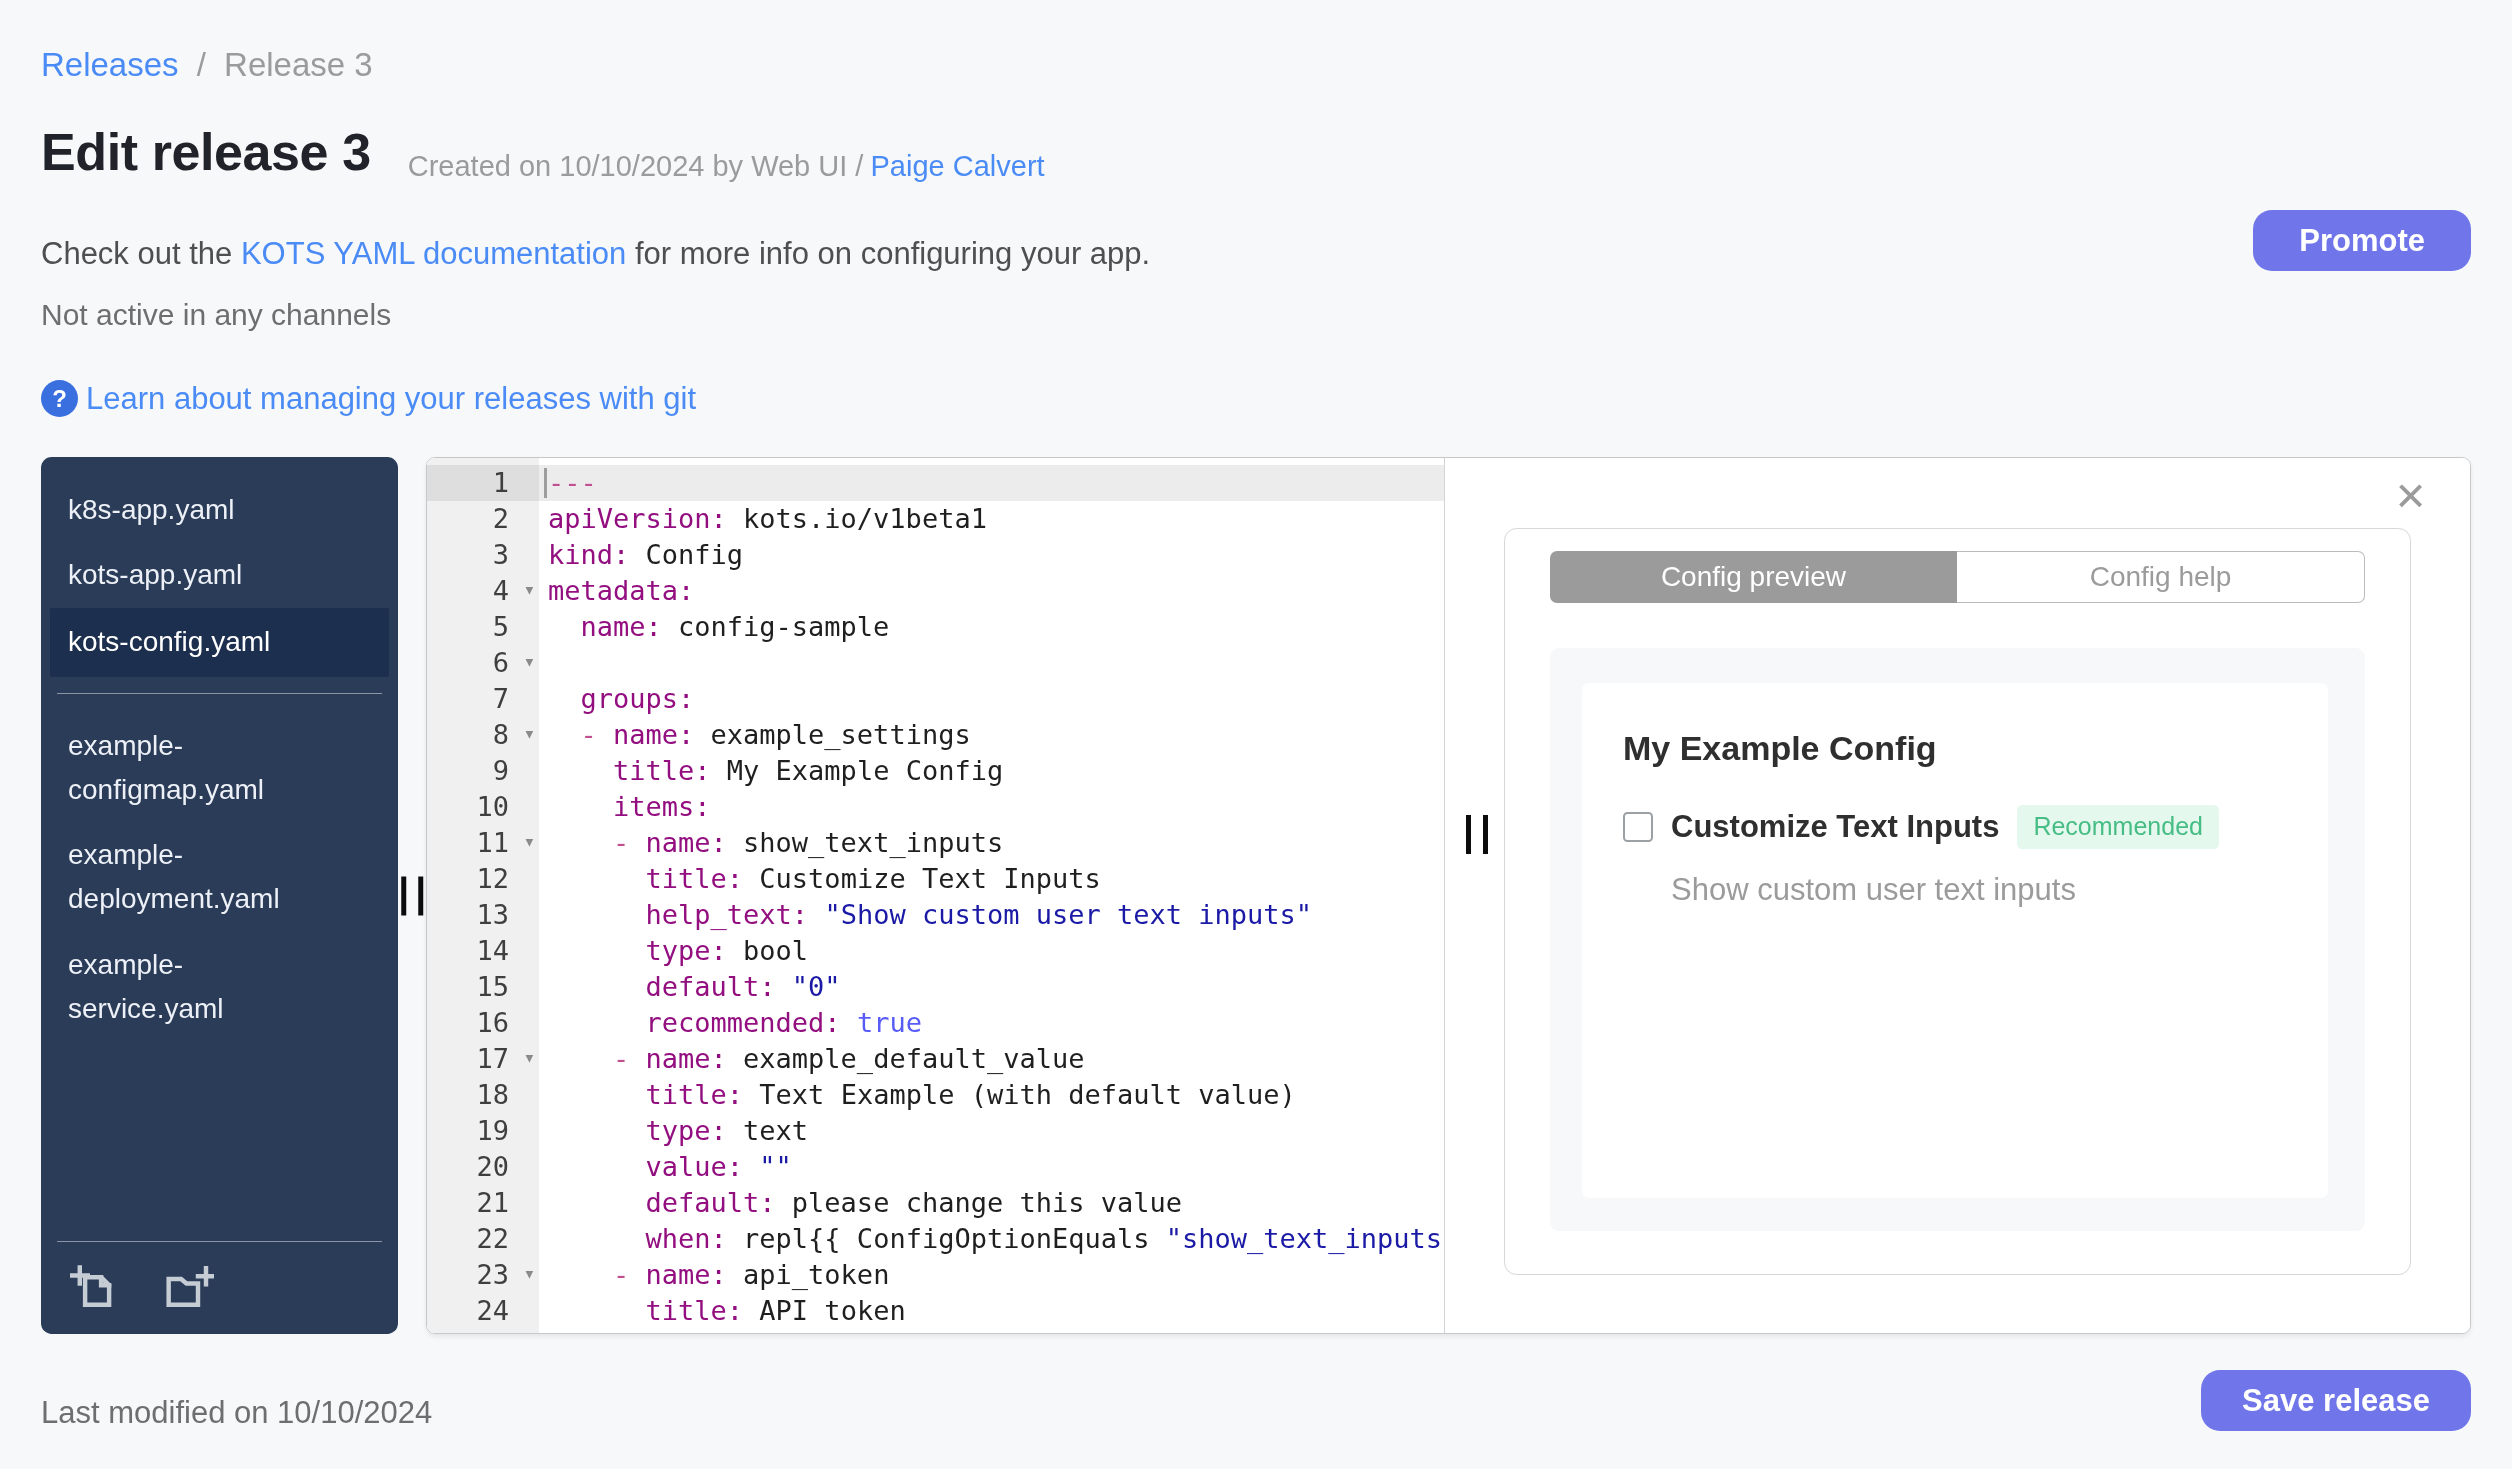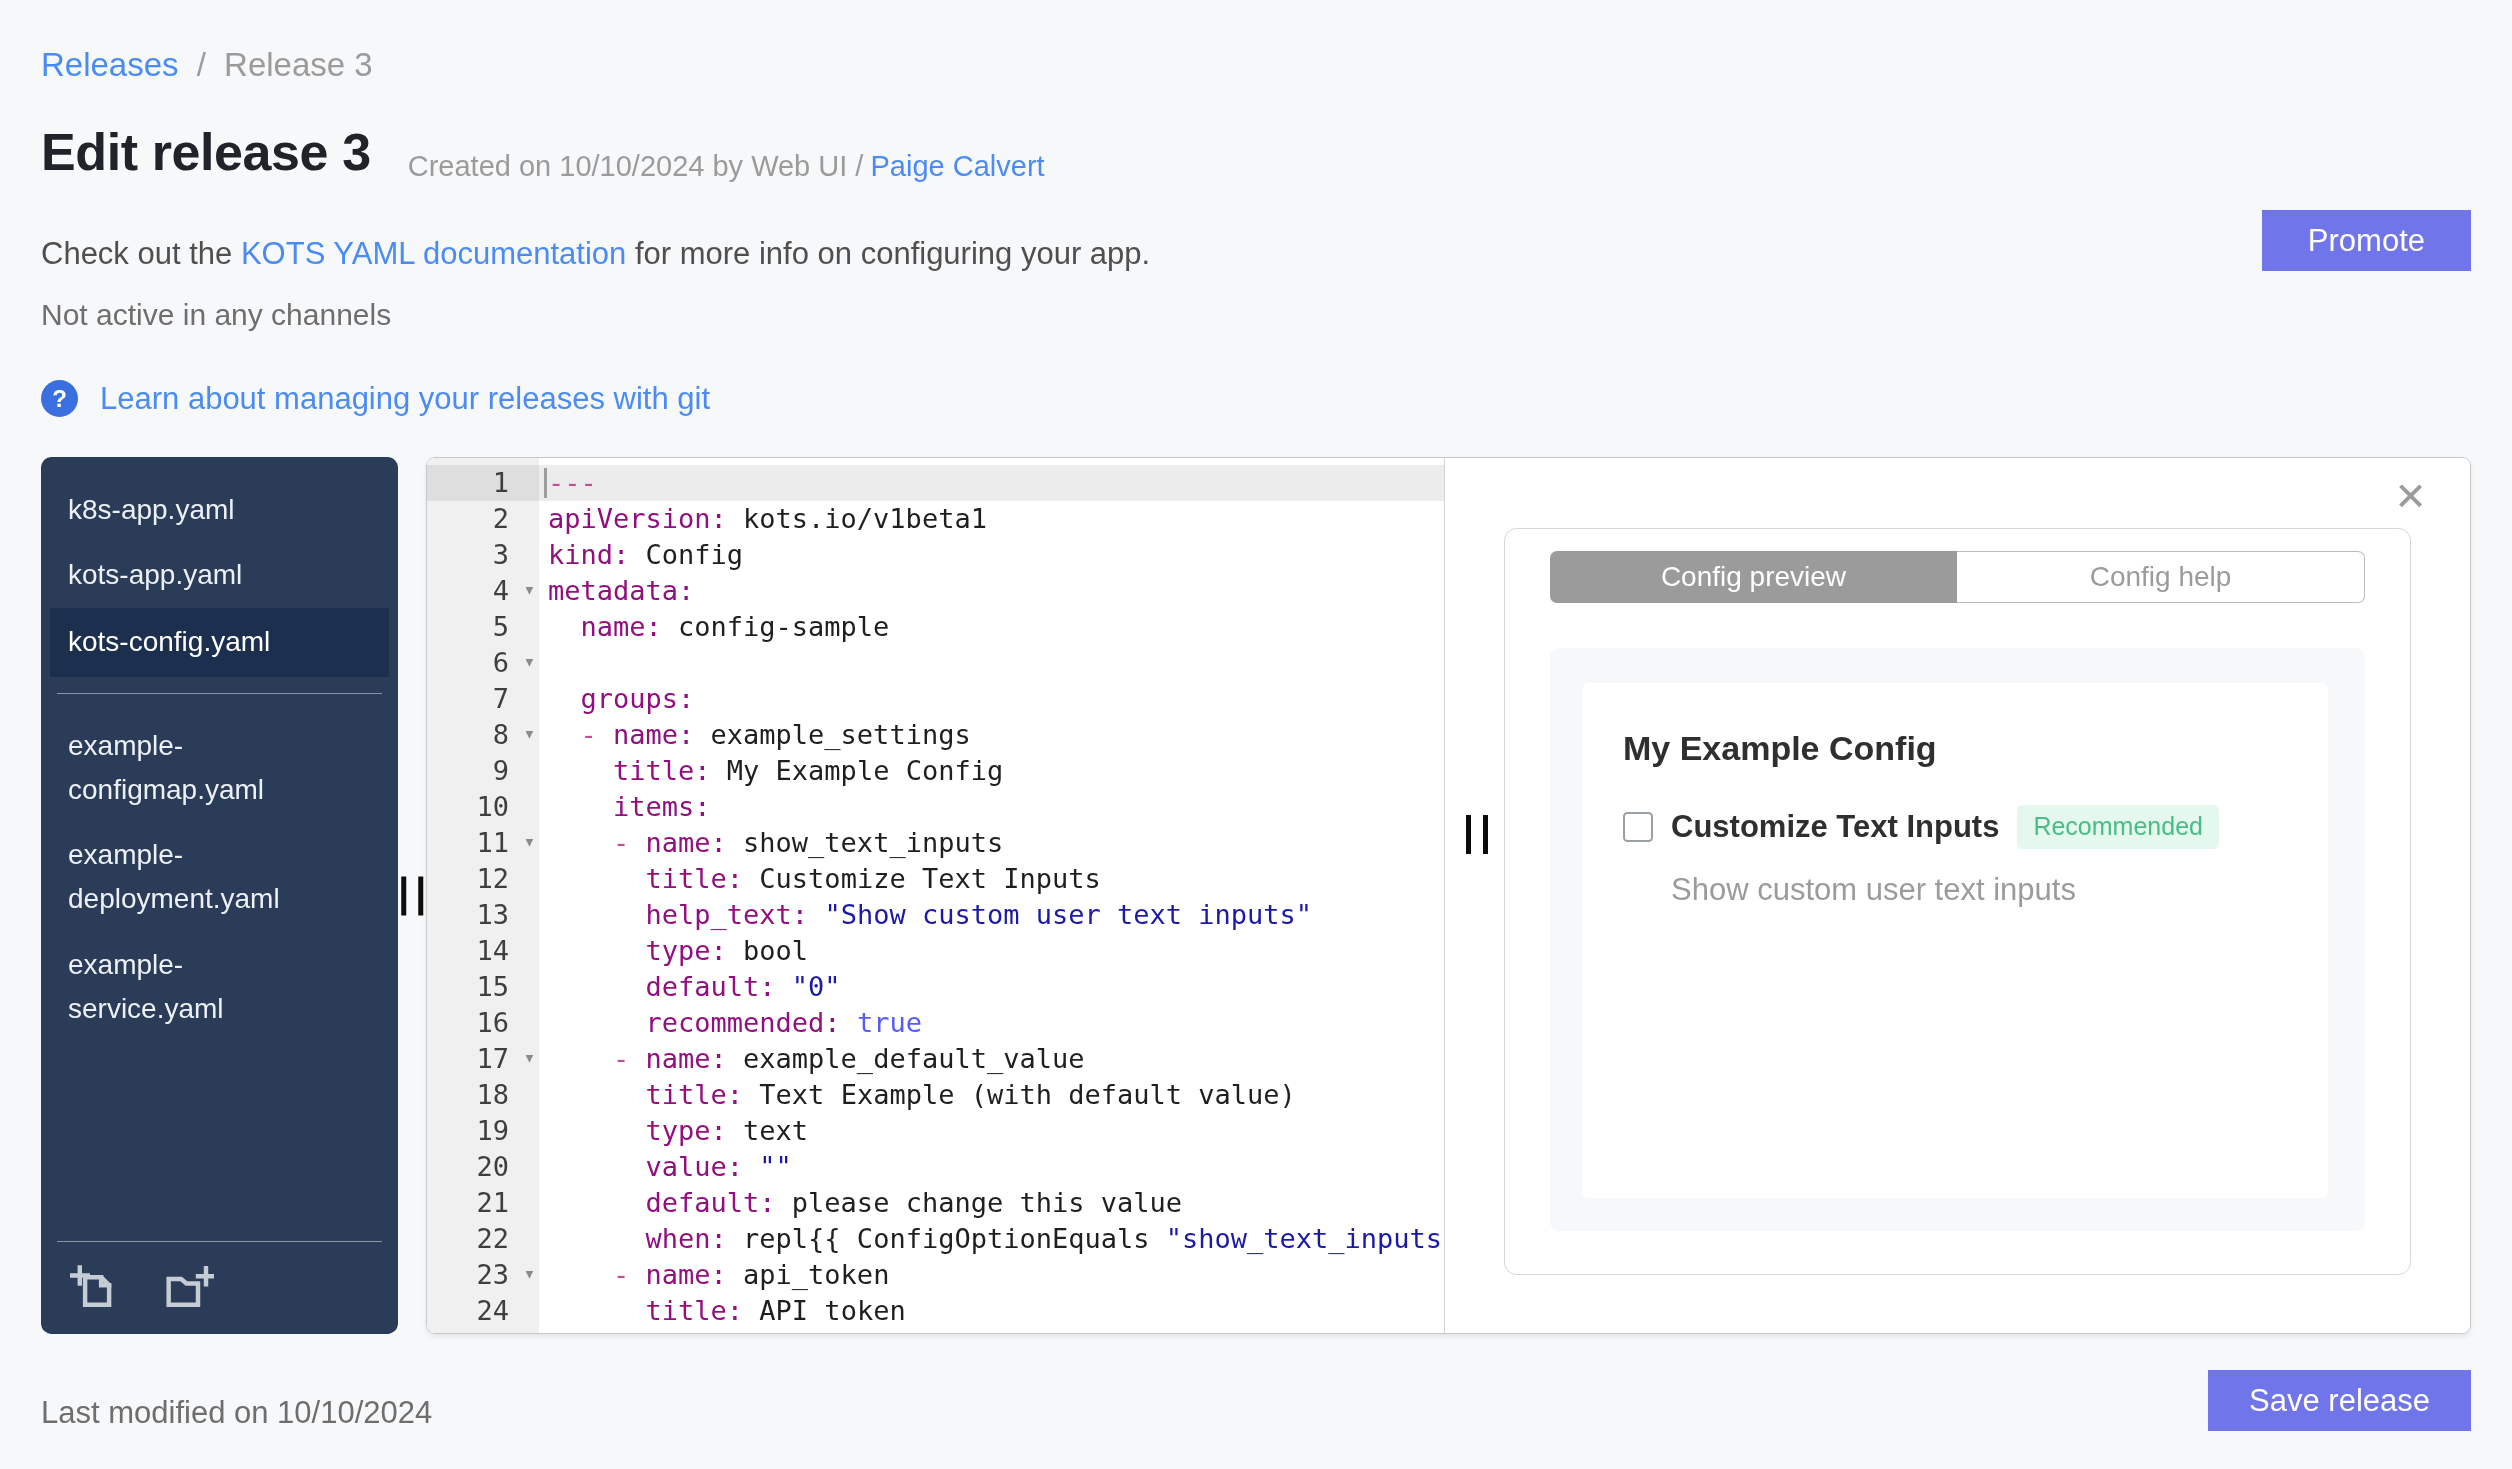--- a/index.html
+++ b/index.html
@@ -18,30 +18,30 @@
   .breadcrumb a{color:var(--link);text-decoration:none;cursor:pointer}
   .breadcrumb .sep,.breadcrumb .current{color:#9b9b9b}
   .breadcrumb .sep{margin:0 9px}
 
   
   .title-row{margin-top:37px;display:flex;align-items:flex-end}
   h1{font-size:52px;line-height:62px;color:#20232a;font-weight:700;letter-spacing:-0.4px}
   .created{margin-left:37px;font-size:29px;color:#9b9b9b}
   .created a{color:var(--link);text-decoration:none;margin-left:7.1px;cursor:pointer}
 
-  .btn{border:none;border-radius:0;background:var(--accent);color:#fff;font-family:"Liberation Sans",sans-serif;font-weight:400;font-size:31px;cursor:pointer}
+  .btn{border:none;border-radius:19px;background:var(--accent);color:#fff;font-family:"Liberation Sans",sans-serif;font-weight:700;font-size:31px;cursor:pointer}
   .promote{position:absolute;top:210px;right:41px;height:61px;padding:0 46px}
 
   .docs-line{margin-top:50px;font-size:31px;line-height:41px;color:#4f4f4f}
   .docs-line a{color:var(--link);text-decoration:none;cursor:pointer}
   .channels{margin-top:21.4px;font-size:30px;line-height:39px;color:#6e6e6e}
 
   .git-row{margin-top:43px;display:flex;align-items:center;height:43px}
   .help-icon{width:37px;height:37px;border-radius:50%;background:#3a6fe0;color:#fff;font-size:24px;font-weight:700;display:flex;align-items:center;justify-content:center;cursor:pointer}
-  .git-row a{margin-left:22px;font-size:31px;color:var(--link);text-decoration:none;cursor:pointer}
+  .git-row a{margin-left:8px;font-size:31px;color:var(--link);text-decoration:none;cursor:pointer}
 
   
   .main-row{margin-top:37px;display:flex;height:877px}
 
   
   .sidebar{position:relative;width:357px;flex:none;background:var(--sidebar-bg);border-radius:10.7px;overflow:hidden}
   .sidebar ul{list-style:none;padding-top:19.6px}
   .sidebar ul.second{padding-top:0}
   .sidebar li{font-size:28px;line-height:44px;color:#edf1f7;padding:10.7px 27px;max-width:294px;cursor:pointer}
   .sidebar li.selected{background:var(--sidebar-sel);font-weight:400;color:#fff;max-width:none;margin:0 9px;padding:12.5px 18px;border-radius:1.8px}

